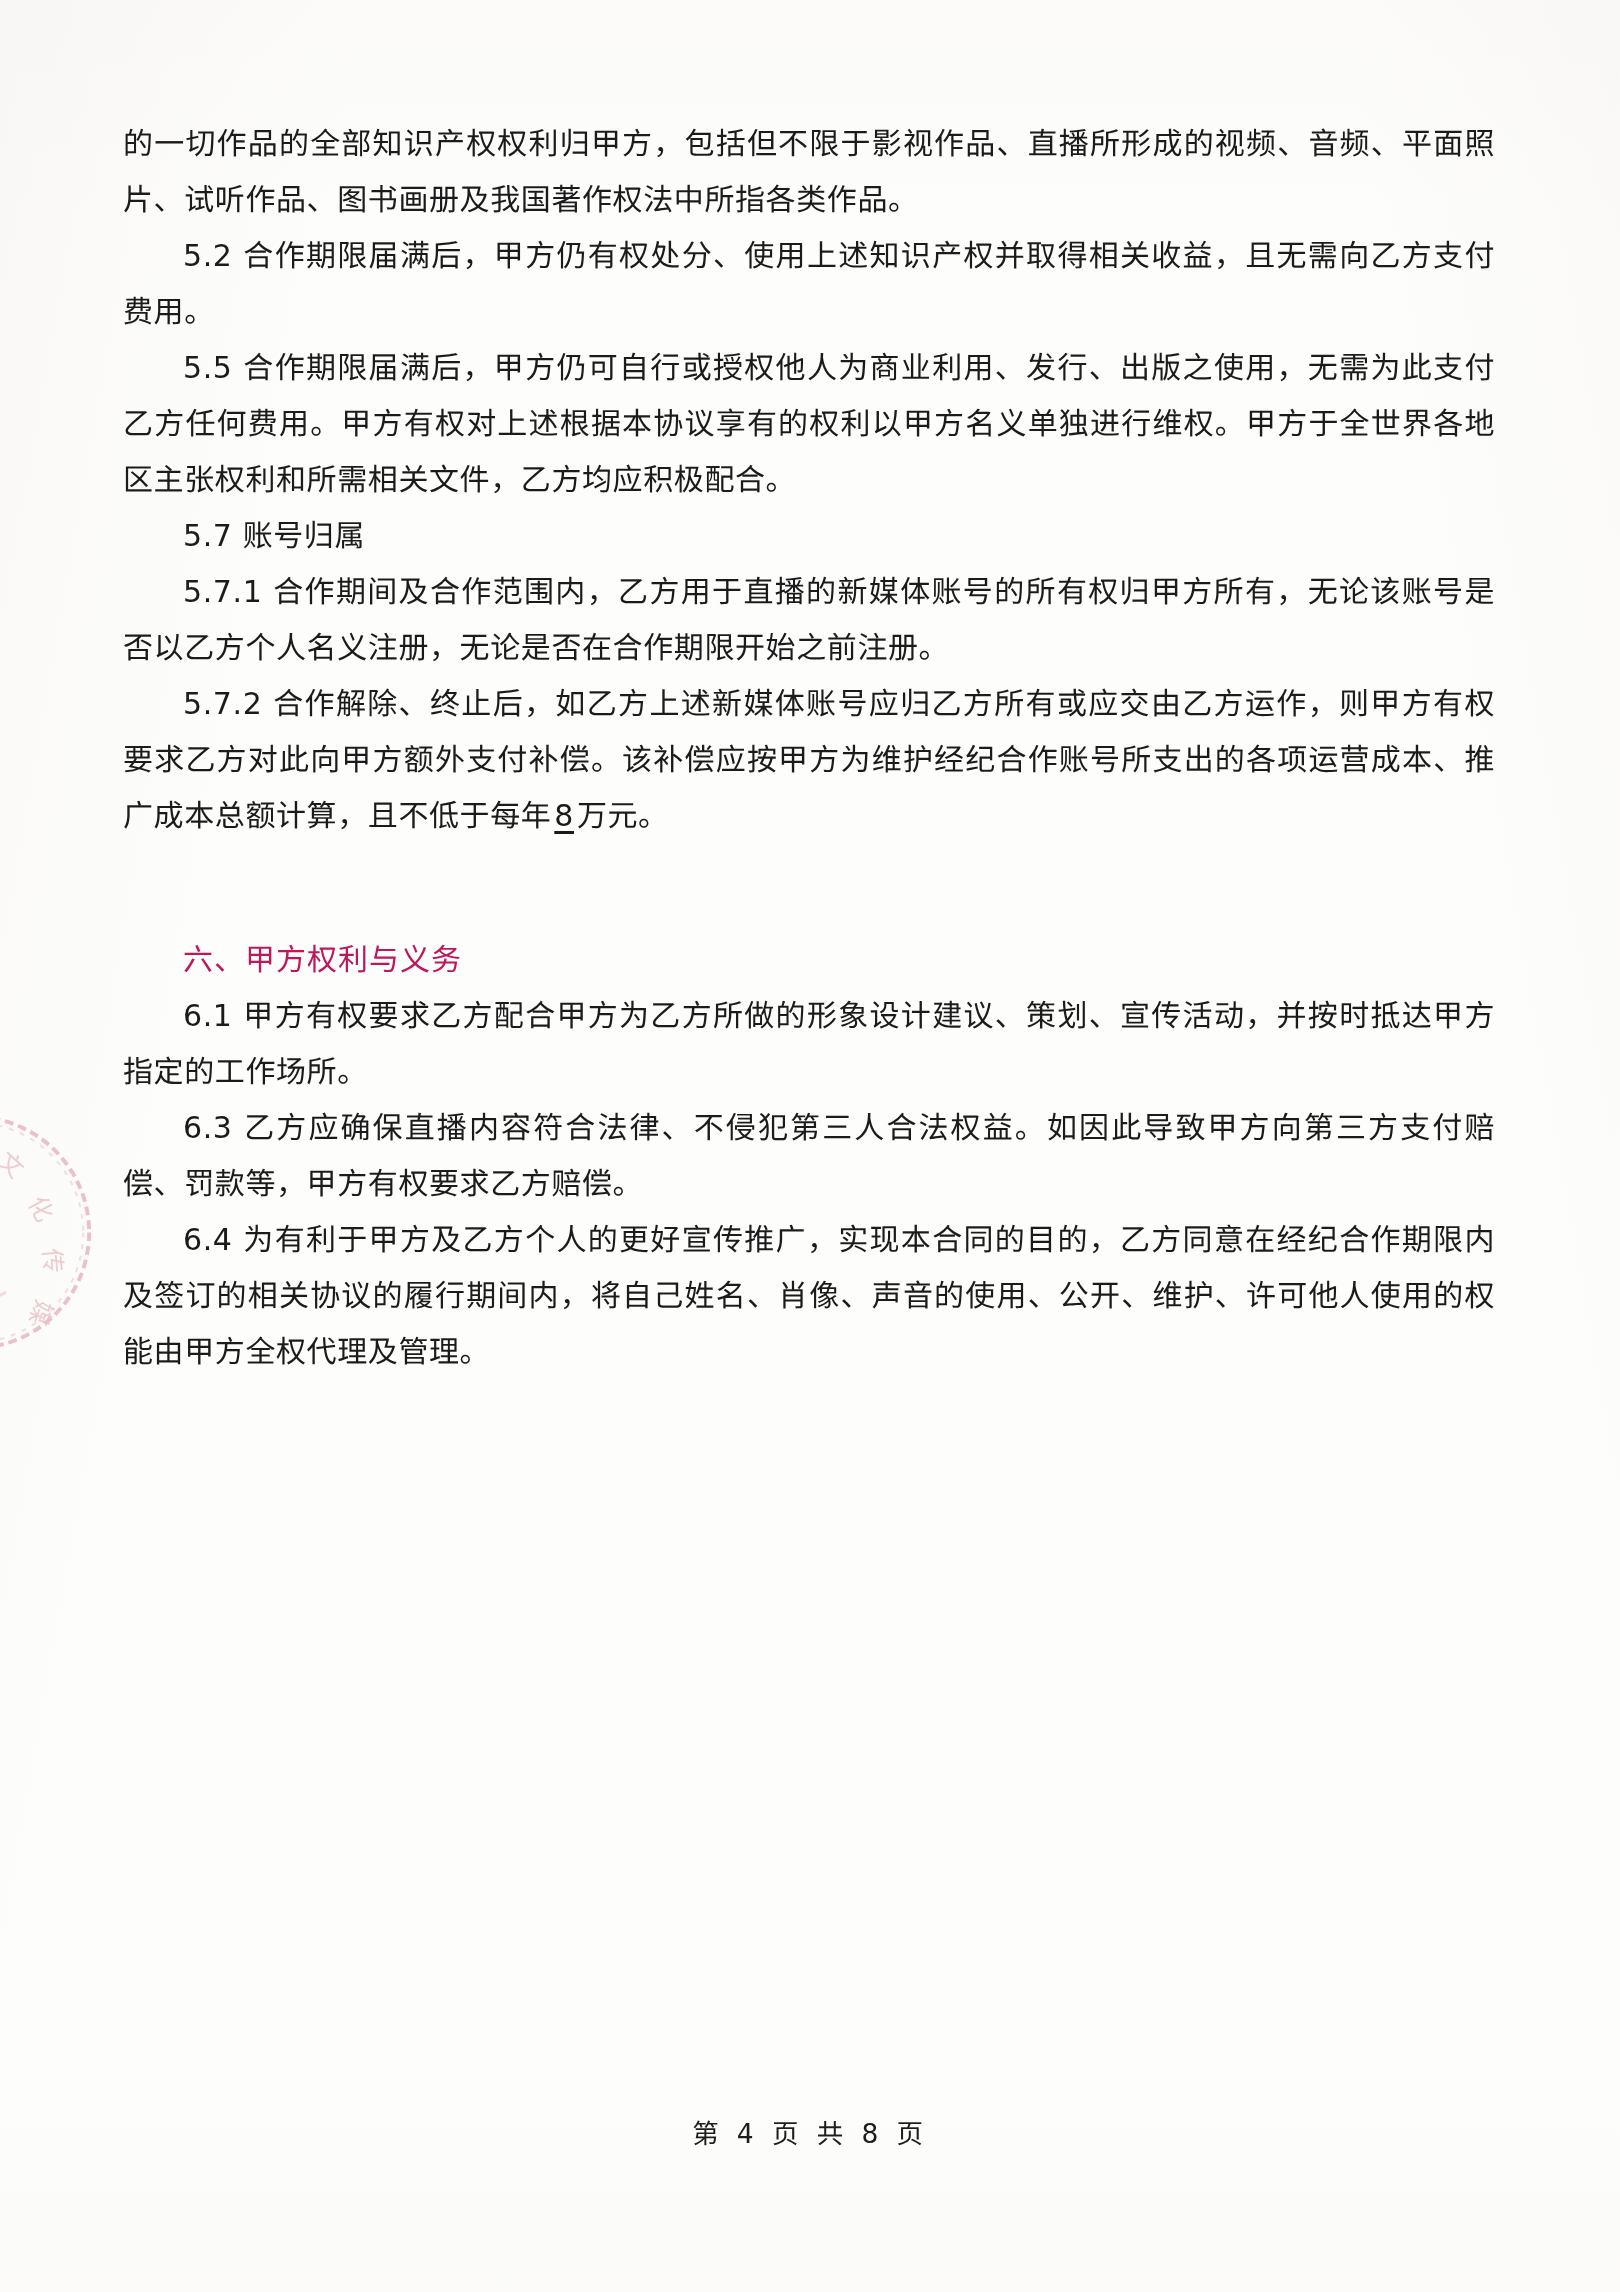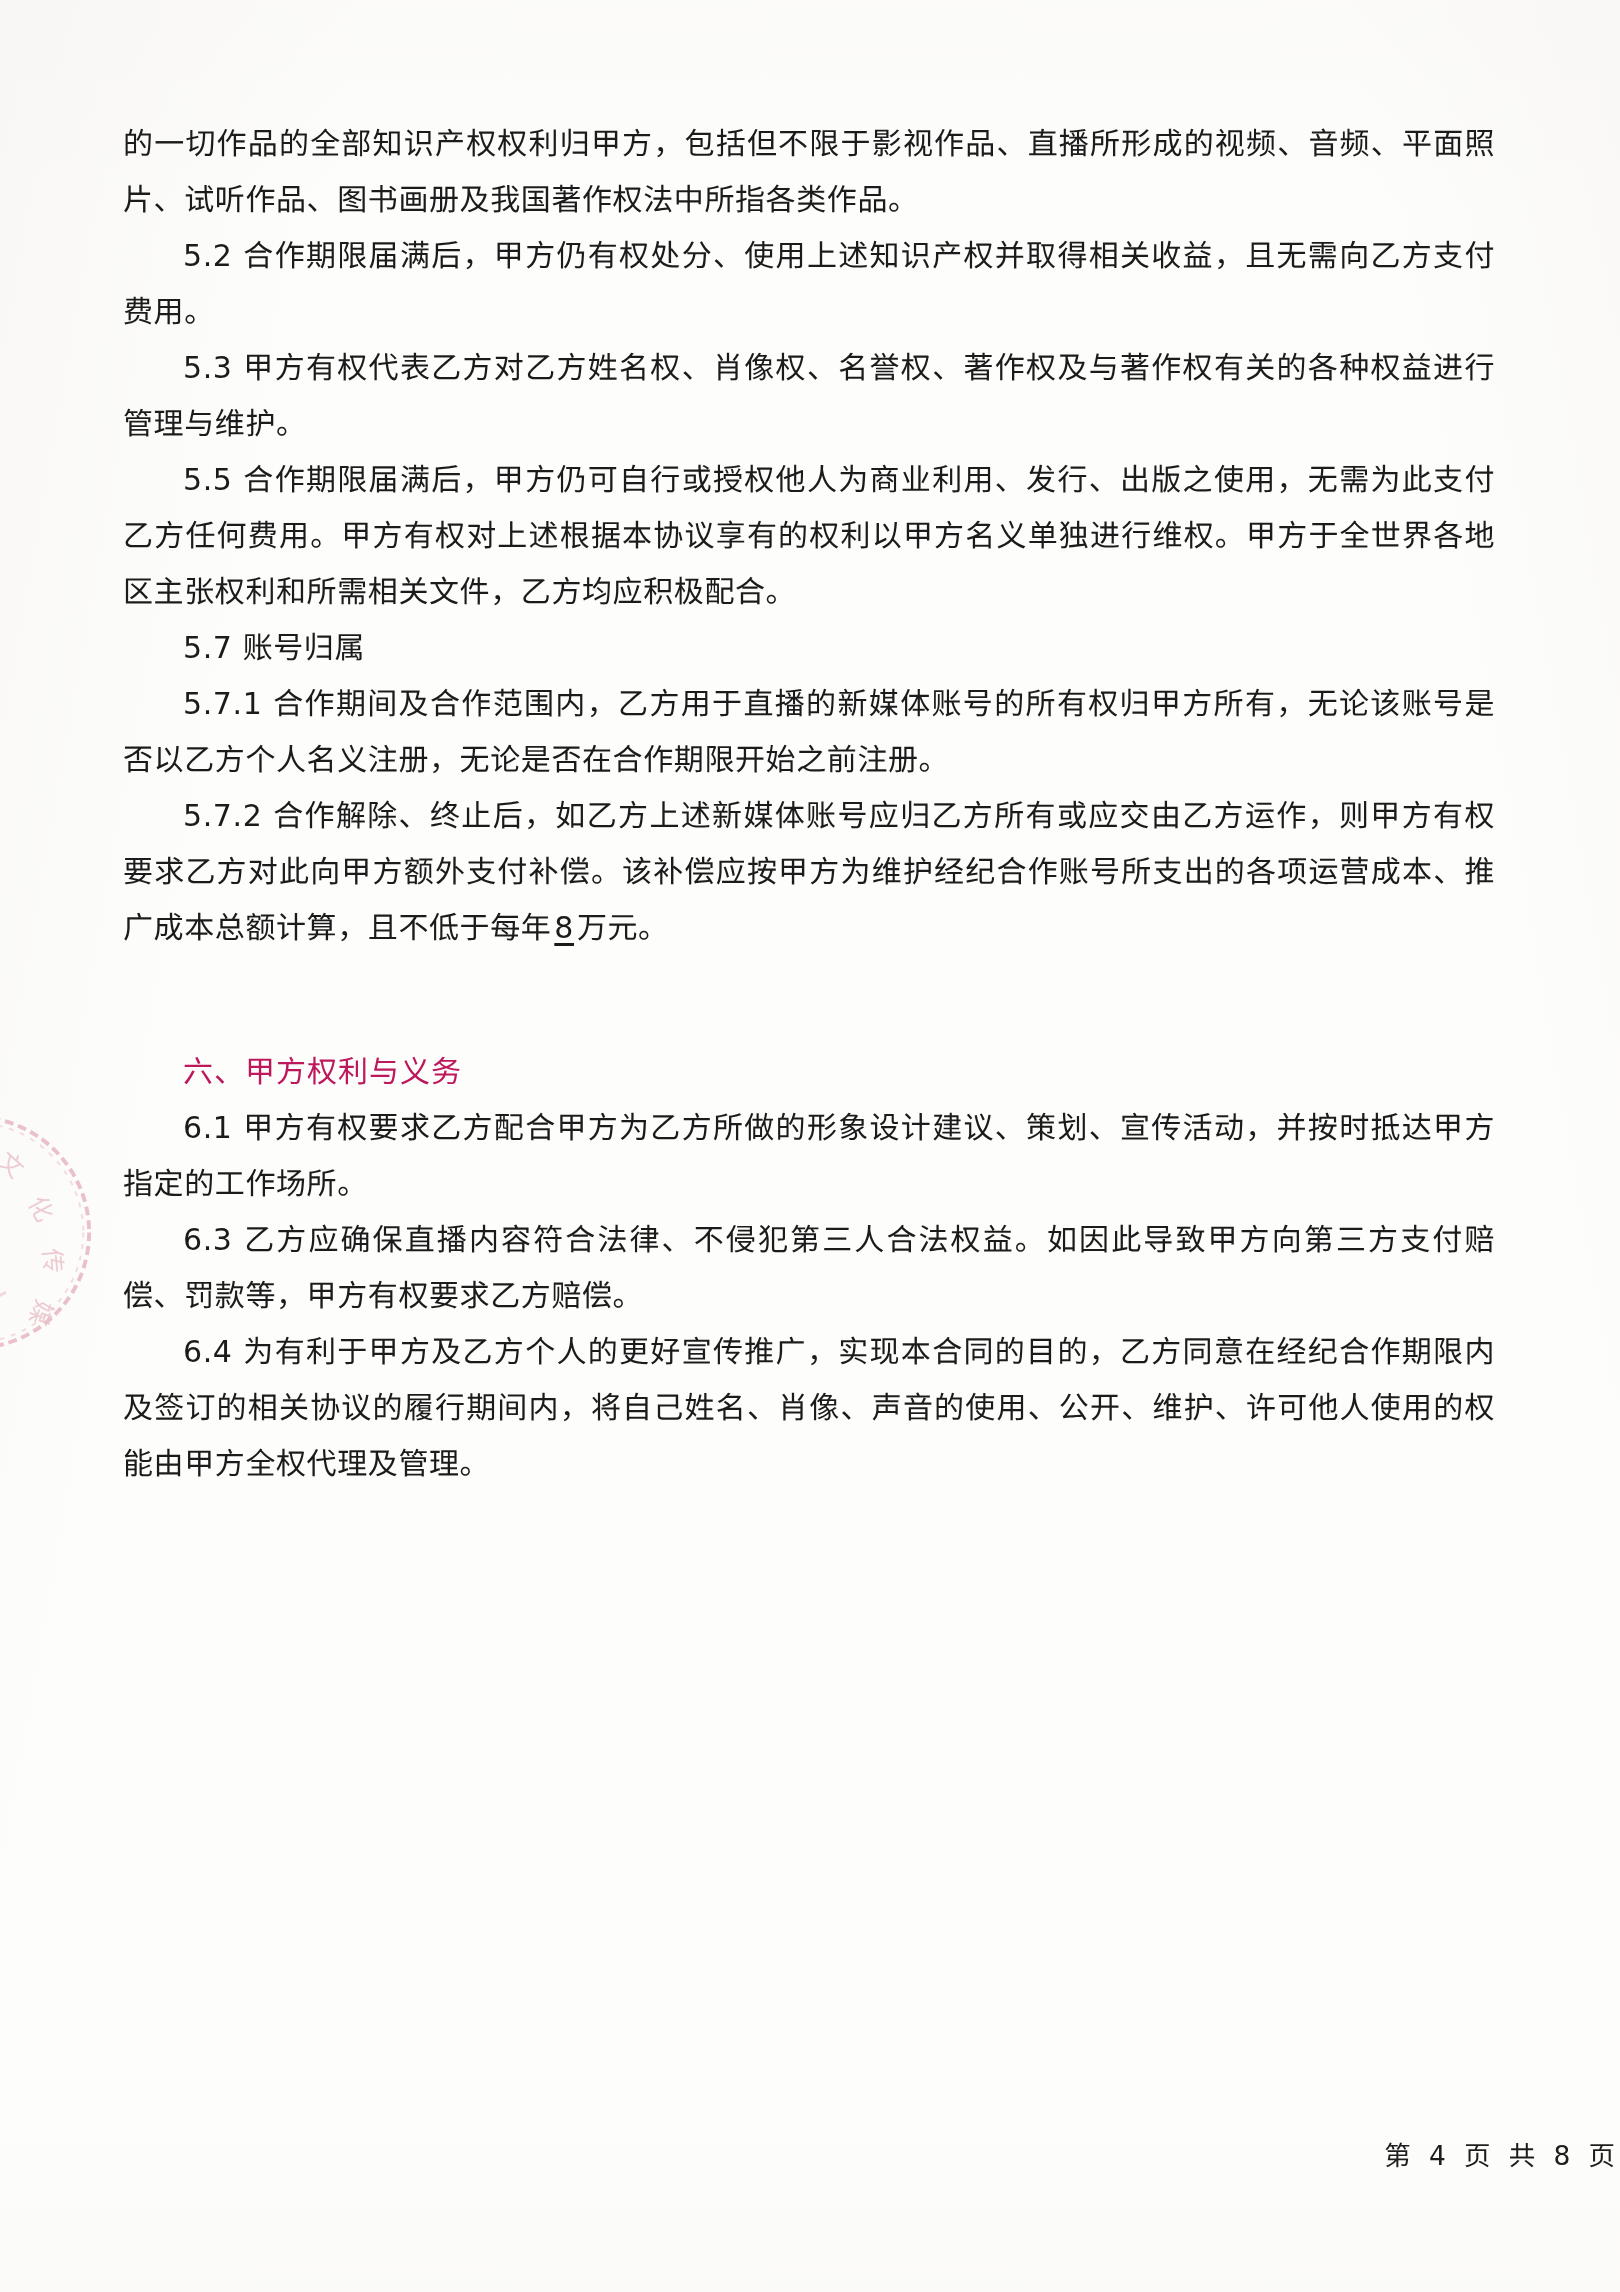--- a/index.html
+++ b/index.html
@@ -68,26 +68,25 @@
     text-decoration: underline;
     text-underline-offset: 4.9px;
     padding: 0 2.9px;
   }
 
   .footer {
     position: absolute;
     left: 0;
     right: 0;
     top: 2112px;
-    text-align: right;
+    text-align: center;
     font-size: 26.5px;
     letter-spacing: 4.9px;
     color: #1d1d1d;
     z-index: 2;
-    margin-top: 22px;
   }
 
   
   .seal {
     position: absolute;
     left: -149px;
     top: 1106px;
     width: 245px;
     height: 253px;
     z-index: 1;
@@ -127,21 +126,20 @@
       </g>
     </svg>
   </div>
 
   <div class="content">
 
     <p class="para">的一切作品的全部知识产权权利归甲方，包括但不限于影视作品、直播所形成的视频、音频、平面照片、试听作品、图书画册及我国著作权法中所指各类作品。</p>
 
     <p class="para indent">5.2 合作期限届满后，甲方仍有权处分、使用上述知识产权并取得相关收益，且无需向乙方支付费用。</p>
 
-    <p class="para indent">5.3 甲方有权代表乙方对乙方姓名权、肖像权、名誉权、著作权及与著作权有关的各种权益进行管理与维护。</p>
 
 
     <p class="para indent">5.5 合作期限届满后，甲方仍可自行或授权他人为商业利用、发行、出版之使用，无需为此支付乙方任何费用。甲方有权对上述根据本协议享有的权利以甲方名义单独进行维权。甲方于全世界各地区主张权利和所需相关文件，乙方均应积极配合。</p>
 
 
     <p class="para indent">5.7 账号归属</p>
 
     <p class="para indent">5.7.1 合作期间及合作范围内，乙方用于直播的新媒体账号的所有权归甲方所有，无论该账号是否以乙方个人名义注册，无论是否在合作期限开始之前注册。</p>
 
     <p class="para indent"><span>5.7.2 合作解除、终止后，如乙方上述新媒体账号应归乙方所有或应交由乙方运作，则甲方有权要求乙方对此向甲方额外支付补偿。该补偿应按甲方为维护经纪合作账号所支出的各项运营成本、推广成本总额计算，且不低于每年</span><span class="fill-underline">8</span><span>万元。</span></p>

